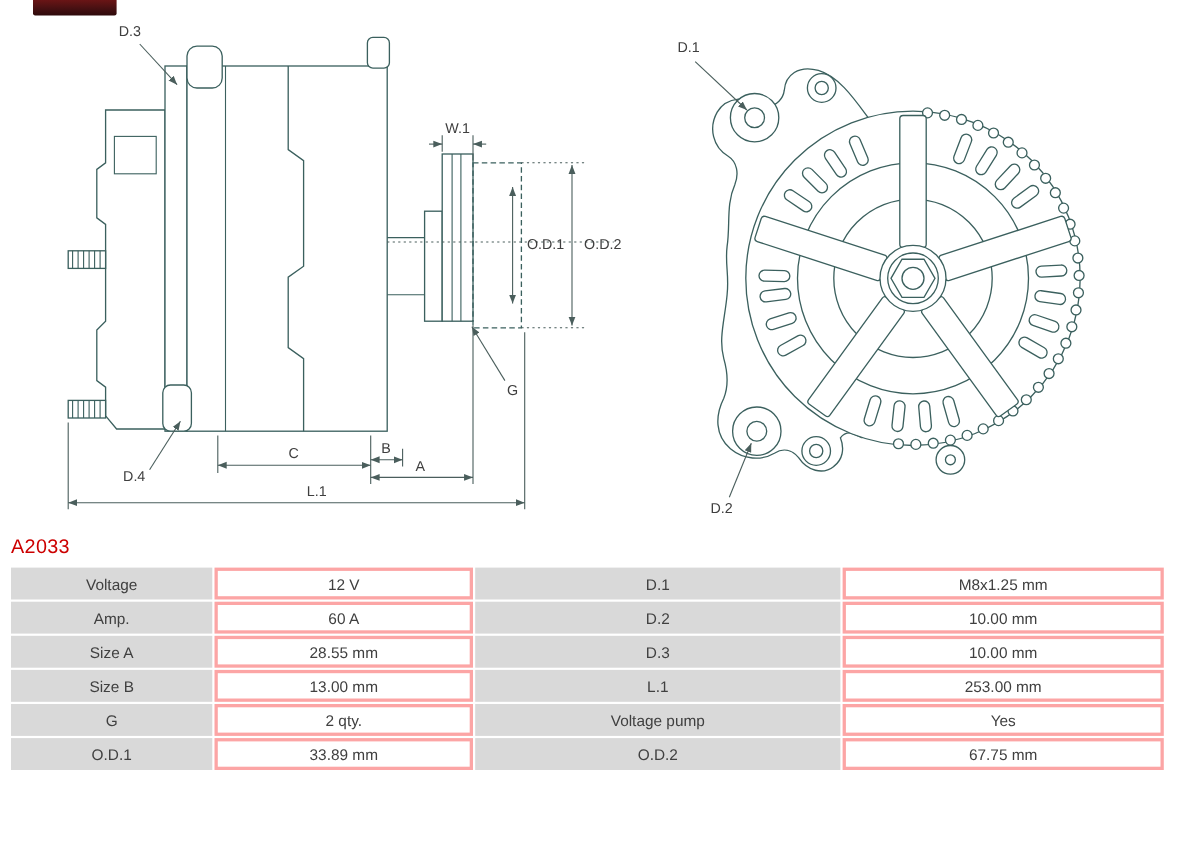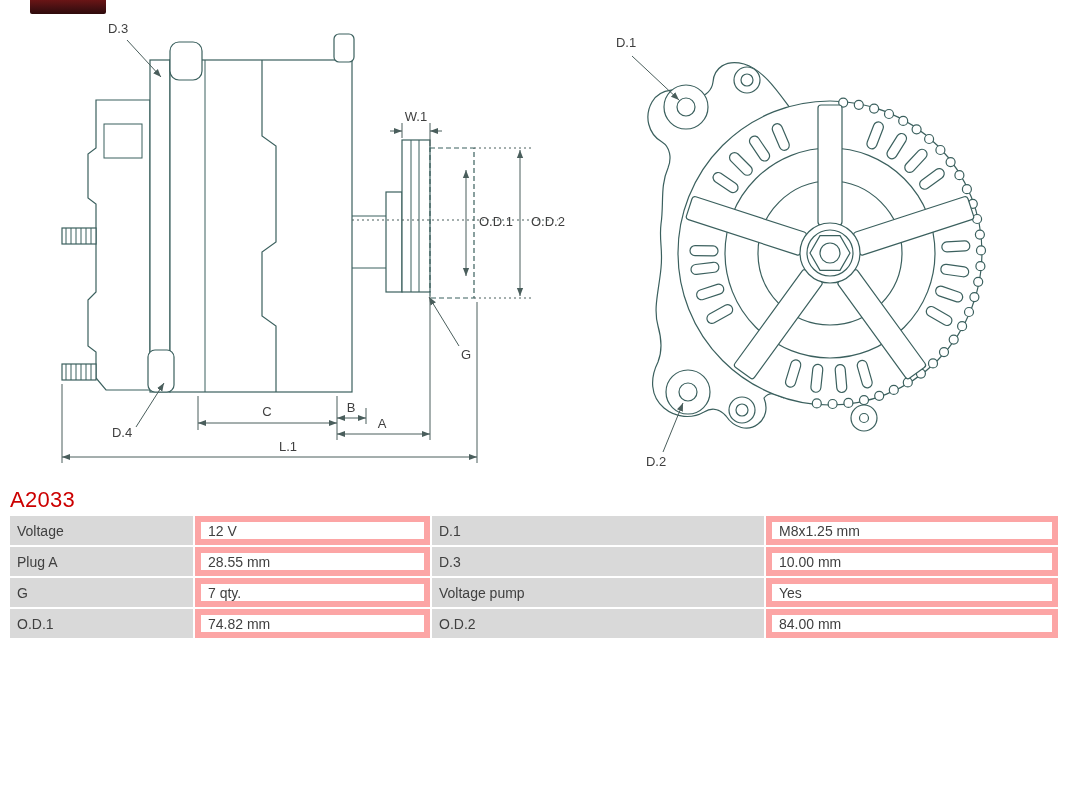--- a/index.html
+++ b/index.html
@@ -1,26 +1,26 @@
 <!DOCTYPE html>
 <html><head>
 <meta charset="utf-8">
 <style>
   *{margin:0;padding:0;box-sizing:border-box}
   html,body{width:1080px;height:786px;background:#fff;font-family:"Liberation Sans",sans-serif;overflow:hidden}
   .page{position:relative;width:1080px;height:592px;background:#fff}
   .brand-logo{position:absolute;left:30px;top:0;width:76px;height:14px;
     background:linear-gradient(180deg,#6a1516 0%,#471012 55%,#2e0a0b 100%);border-radius:0 0 2px 2px}
   .diagram-wrap{position:absolute;left:0;top:0;width:1080px;height:480px}
-  .part-number{position:absolute;left:10px;top:487px;font-size:22px;color:#cc0000;letter-spacing:.3px}
+  .part-number{position:absolute;left:10px;top:487px;font-size:18px;color:#cc0000;letter-spacing:.3px}
   .spec-table{position:absolute;left:8px;top:514px;width:1052px;border-collapse:separate;border-spacing:2px;
     font-size:14px;color:#404040;table-layout:fixed}
-  .spec-table td{height:29px;padding:0 7px;text-align:left;vertical-align:middle;white-space:nowrap}
+  .spec-table td{height:29px;padding:0 24px;text-align:center;vertical-align:middle;white-space:nowrap}
   td.lbl{background:#d9d9d9}
-  td.val{background:#fff;border:6px solid #fca5a5}
+  td.val{background:#fff;border:3px solid #fca5a5}
   
   .shape{fill:#fff;stroke:#3b605e;stroke-width:1.2}
   .ln{fill:none;stroke:#3b605e;stroke-width:1.2}
   .thin{fill:none;stroke:#3b605e;stroke-width:1}
   .dash{stroke-dasharray:5 3}
   .dot{stroke-dasharray:2 3;stroke-width:1}
   .dim{fill:none;stroke:#4a5e5c;stroke-width:1}
   text.dlab{fill:#3f3f3f;font-size:13px;font-family:"Liberation Sans",sans-serif}
 </style>
 </head>
@@ -212,33 +212,45 @@
         <col style="width:292px">
     </colgroup>
     <tbody>
       <tr>
         <td class="lbl">Voltage</td>
         <td class="val">12 V</td>
         <td class="lbl">D.1</td>
         <td class="val">M8x1.25 mm</td>
       </tr>
       <tr>
-        <td class="lbl">Plug A</td>
+        <td class="lbl">Amp.</td>
+        <td class="val">60 A</td>
+        <td class="lbl">D.2</td>
+        <td class="val">10.00 mm</td>
+      </tr>
+      <tr>
+        <td class="lbl">Size A</td>
         <td class="val">28.55 mm</td>
         <td class="lbl">D.3</td>
         <td class="val">10.00 mm</td>
       </tr>
       <tr>
+        <td class="lbl">Size B</td>
+        <td class="val">13.00 mm</td>
+        <td class="lbl">L.1</td>
+        <td class="val">253.00 mm</td>
+      </tr>
+      <tr>
         <td class="lbl">G</td>
-        <td class="val">7 qty.</td>
+        <td class="val">2 qty.</td>
         <td class="lbl">Voltage pump</td>
         <td class="val">Yes</td>
       </tr>
       <tr>
         <td class="lbl">O.D.1</td>
-        <td class="val">74.82 mm</td>
+        <td class="val">33.89 mm</td>
         <td class="lbl">O.D.2</td>
-        <td class="val">84.00 mm</td>
+        <td class="val">67.75 mm</td>
       </tr>
     </tbody>
   </table>
 
 </div>
 
 </body></html>

